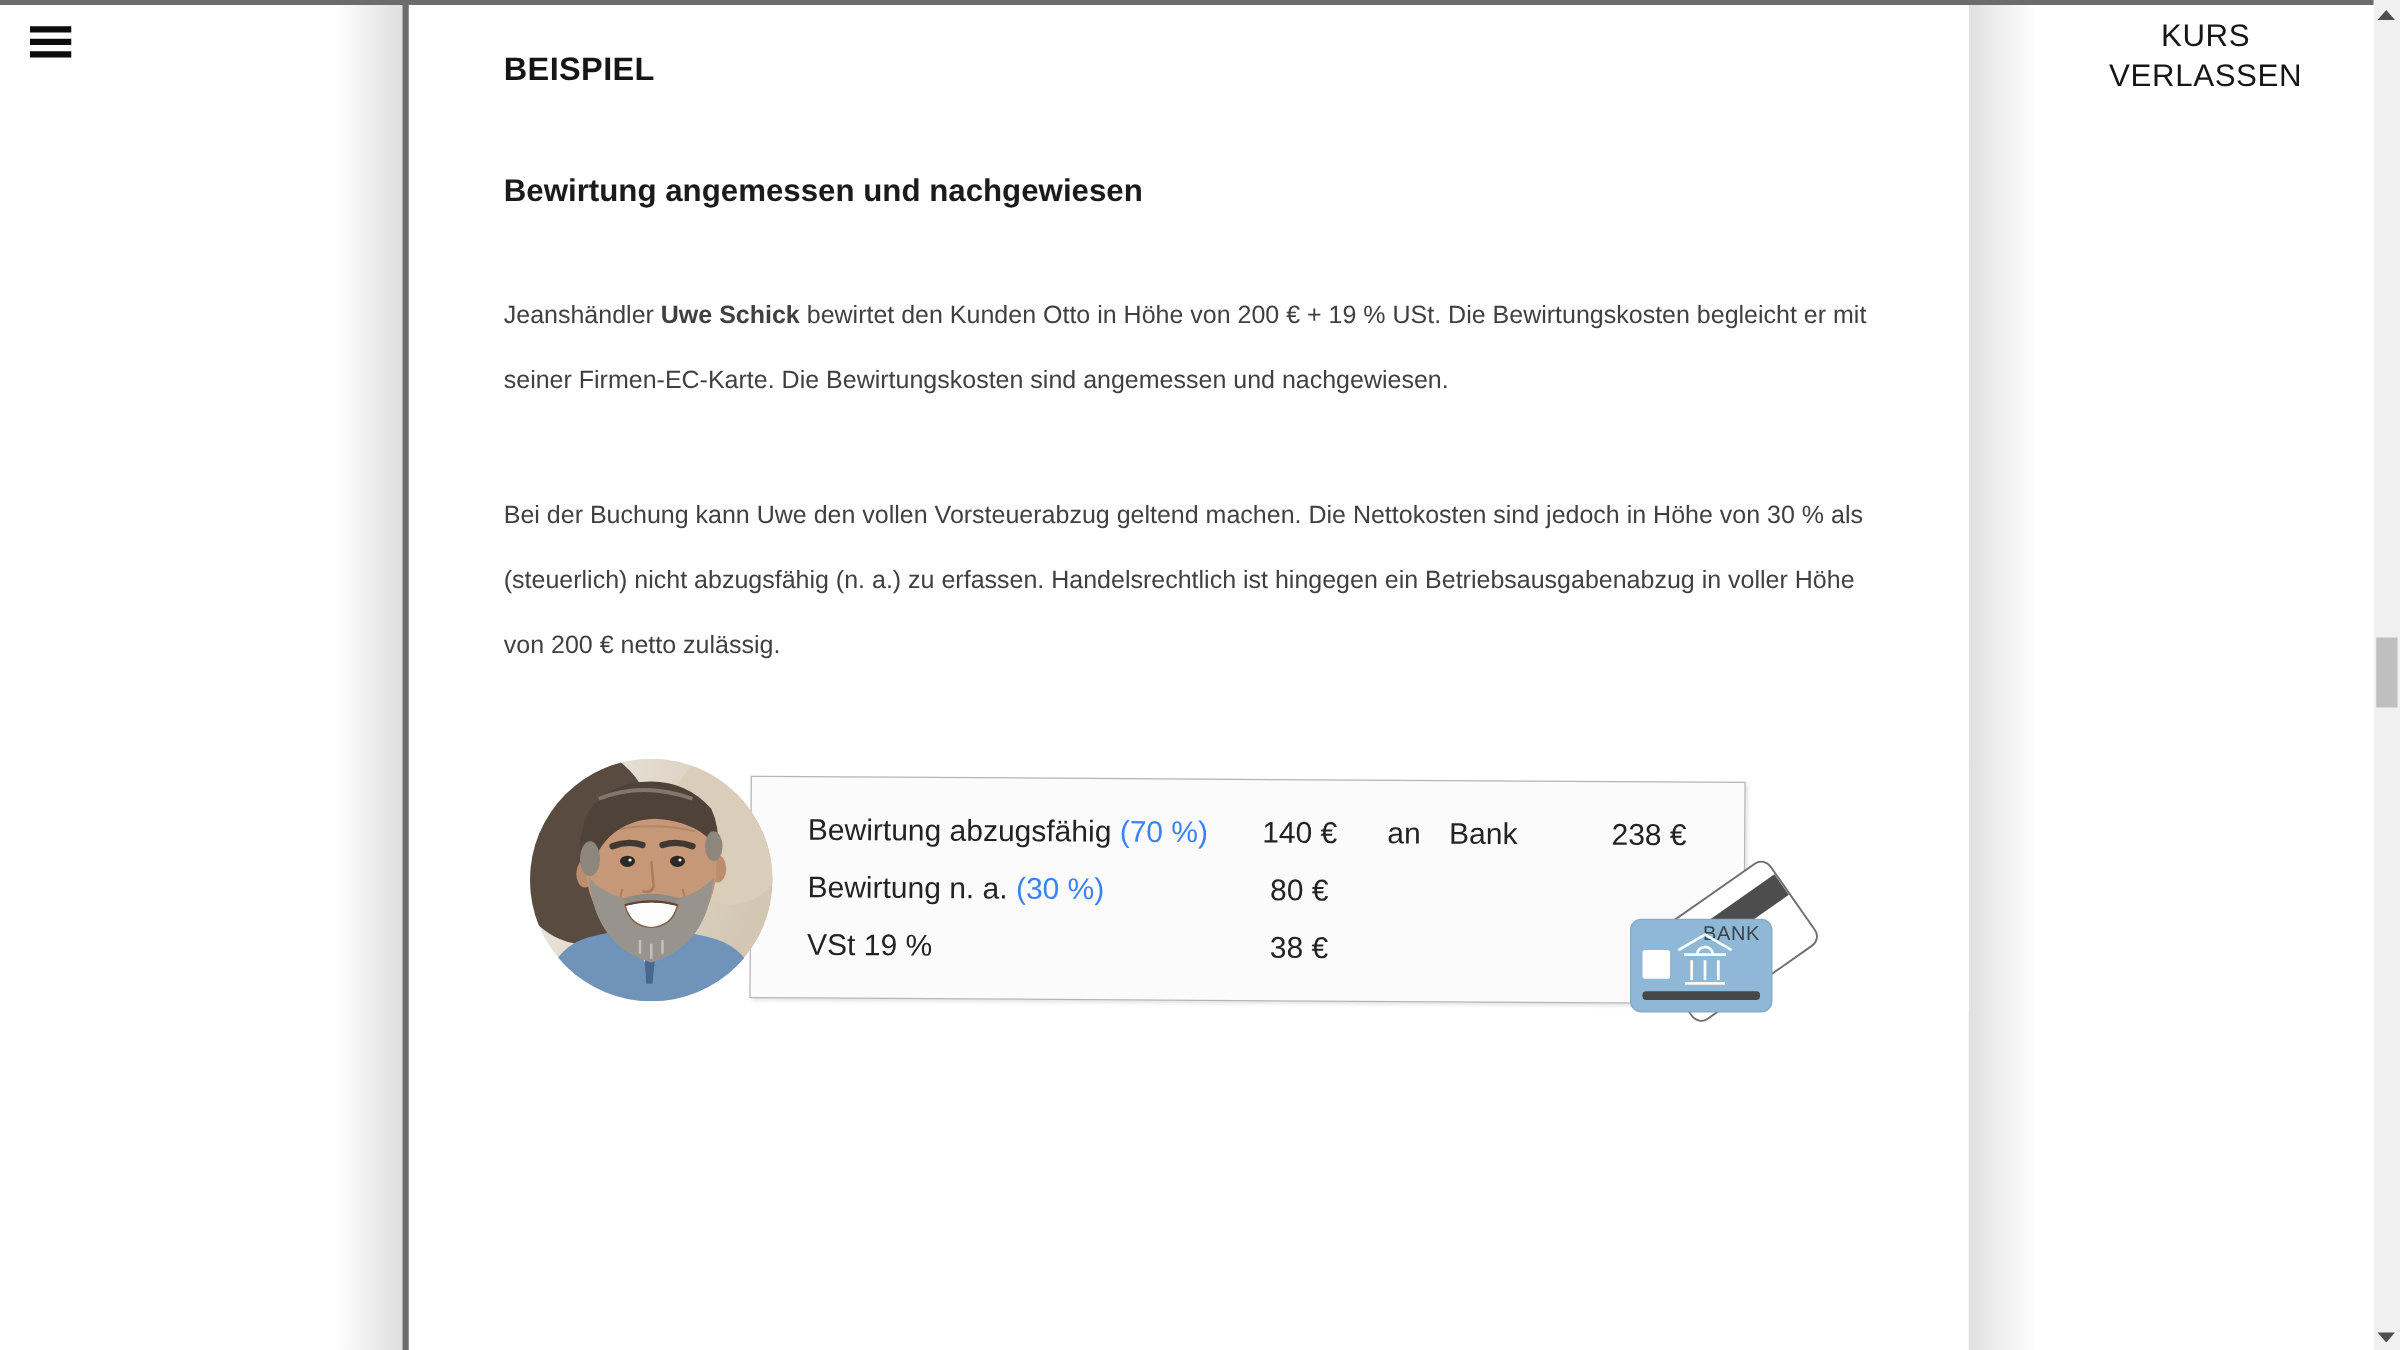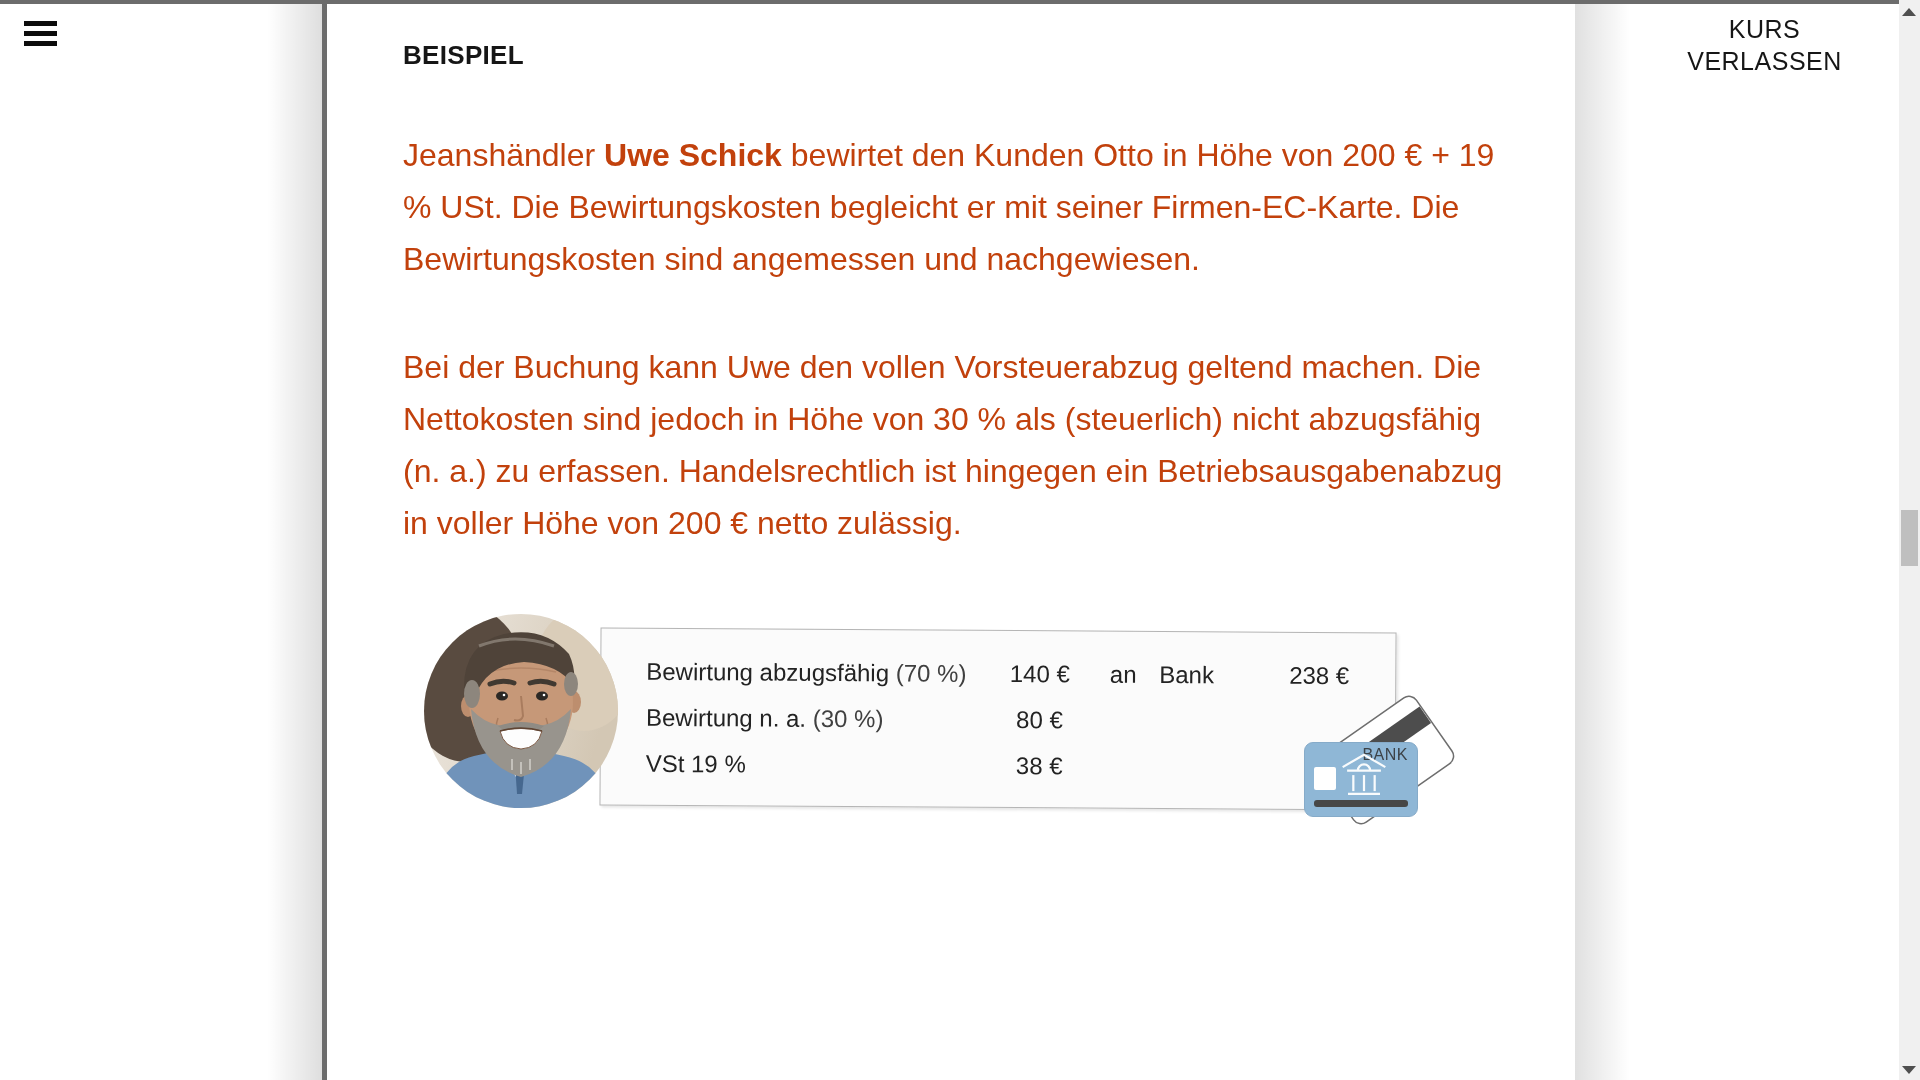--- a/index.html
+++ b/index.html
@@ -76,21 +76,21 @@
   }
   .kicker {
     font-size:26px; font-weight:bold; color:#161616; letter-spacing:0.3px;
     margin-top:8px; line-height:35px;
   }
   .heading {
     font-size:25px; font-weight:bold; color:#1b1b1b;
     margin-top:63px; line-height:34px;
   }
   .para {
-    font-size:32px; line-height:52px; color:#c2410c;
+    font-size:20px; line-height:52px; color:#404040;
     margin-top:56px; max-width:1102px;
   }
   .lead-in { font-size:24px; line-height:52px; color:#232323; margin-top:56px; }
   .bold-inline { font-weight:bold; }
 
   
   .figure { position:relative; height:326px; width:1102px; }
 
   .booking-box {
     position:absolute; left:197px; top:81px; width:796px; height:178px;
@@ -100,21 +100,21 @@
     padding:20px 46px 20px 45px; z-index:1;
   }
   .t-row {
     display:grid; grid-template-columns:350px 87px 60px 120px 86px;
     font-size:24px; line-height:46px; color:#232323; align-items:baseline;
   }
   .c-amt { text-align:center; }
   .c-an  { padding-left:20px;text-align:center; }
   .c-acc { padding-left:16px; }
   .c-cr  { text-align:right; }
-  .pct   { color:#404040; }
+  .pct   { color:#3b82f6; }
 
   .avatar {
     position:absolute; left:21px; top:65px; width:194px; height:194px; z-index:4;
   }
 
   .card-cluster-back { position:absolute; left:877px; top:131px; width:220px; height:150px; z-index:2; }
   .blue-card {
     position:absolute; left:901px; top:193px; width:114px; height:75px;
     background:#8fb7d6; border:1px solid #86abc9; border-radius:9px; z-index:3;
   }
@@ -140,20 +140,21 @@
 <aside class="sidebar">
   <button class="menu-btn">
     <span>
       <span class="bar"></span><span class="bar"></span><span class="bar"></span>
     </span>
   </button>
 </aside>
 
 <main class="content">
   <div class="kicker">BEISPIEL</div>
+  <h2 class="heading">Bewirtung angemessen und nachgewiesen</h2>
 
   <p class="para"><span>Jeanshändler </span><span class="bold-inline">Uwe Schick</span><span> bewirtet den Kunden Otto in Höhe von 200 € + 19 % USt. Die Bewirtungskosten begleicht er mit seiner Firmen-EC-Karte. Die Bewirtungskosten sind angemessen und nachgewiesen.</span></p>
 
   <p class="para">Bei der Buchung kann Uwe den vollen Vorsteuerabzug geltend machen. Die Nettokosten sind jedoch in Höhe von 30 % als (steuerlich) nicht abzugsfähig (n. a.) zu erfassen. Handelsrechtlich ist hingegen ein Betriebsausgabenabzug in voller Höhe von 200 € netto zulässig.</p>
 
 
   <div class="figure">
 
     <div class="booking-box">
       <div class="t-row">

